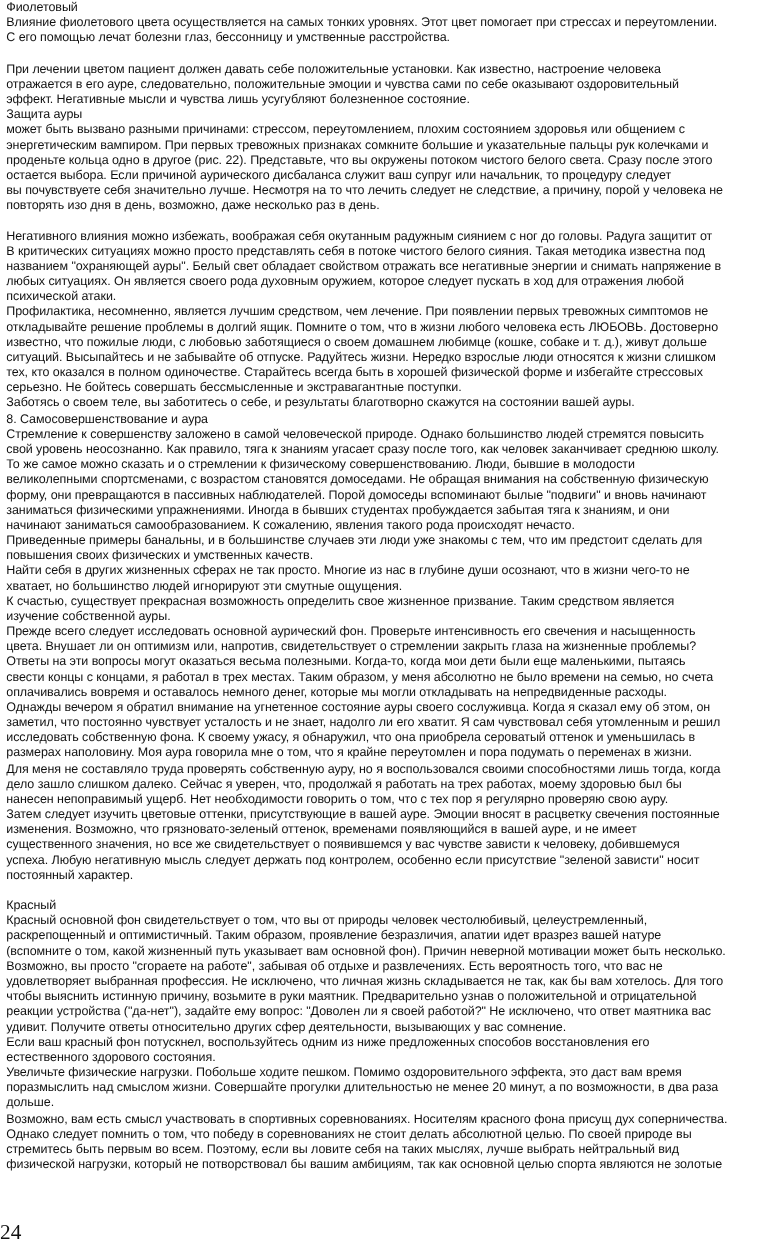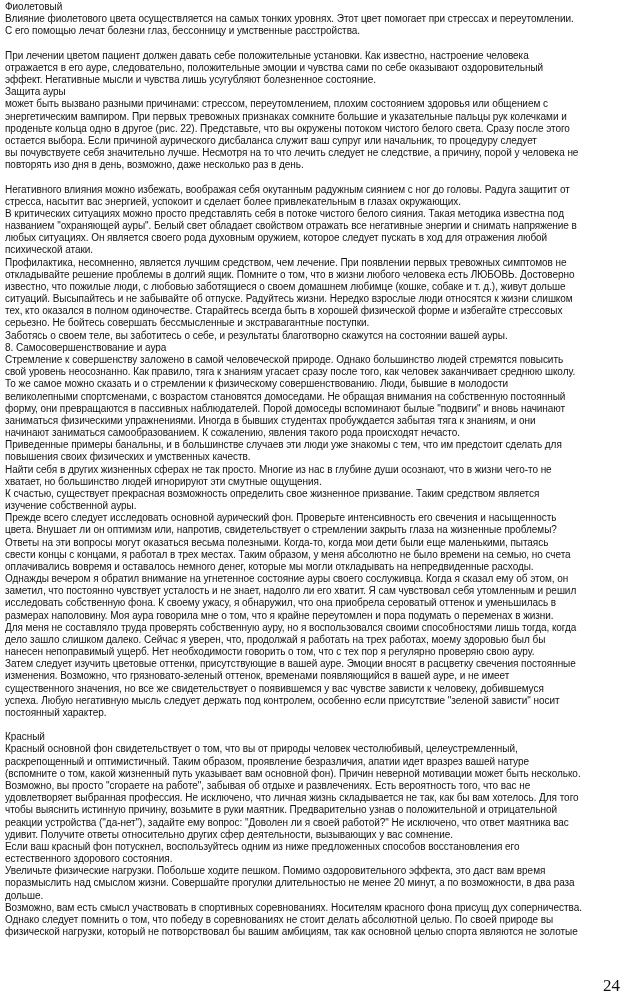--- a/index.html
+++ b/index.html
@@ -28,21 +28,21 @@
     font-size: 10px;
     white-space: nowrap;
     overflow: hidden;
     letter-spacing: -0.05px;
   }
   .page-number {
     position: absolute;
     top: 976px;
     left: 0;
     width: 100%;
-    text-align: right;
+    text-align: left;
     font-family: "Liberation Serif", serif;
     font-size: 17px;
     line-height: 19px;
     color: #111111;
   }
 </style>
 </head>
 <body>
 
 <div class="page">
@@ -56,37 +56,36 @@
       <div class="text-line">эффект. Негативные мысли и чувства лишь усугубляют болезненное состояние.</div>
       <div class="text-line">Защита ауры</div>
       <div class="text-line">может быть вызвано разными причинами: стрессом, переутомлением, плохим состоянием здоровья или общением с</div>
       <div class="text-line">энергетическим вампиром. При первых тревожных признаках сомкните большие и указательные пальцы рук колечками и</div>
       <div class="text-line">проденьте кольца одно в другое (рис. 22). Представьте, что вы окружены потоком чистого белого света. Сразу после этого</div>
       <div class="text-line">остается выбора. Если причиной аурического дисбаланса служит ваш супруг или начальник, то процедуру следует</div>
       <div class="text-line">вы почувствуете себя значительно лучше. Несмотря на то что лечить следует не следствие, а причину, порой у человека не</div>
       <div class="text-line">повторять изо дня в день, возможно, даже несколько раз в день.</div>
       <div class="text-line">&nbsp;</div>
       <div class="text-line">Негативного влияния можно избежать, воображая себя окутанным радужным сиянием с ног до головы. Радуга защитит от</div>
-      <div class="text-line">стресса, насытит вас энергией, успокоит и сделает более привлекательным в глазах окружающих.</div>
       <div class="text-line">В критических ситуациях можно просто представлять себя в потоке чистого белого сияния. Такая методика известна под</div>
       <div class="text-line">названием "охраняющей ауры". Белый свет обладает свойством отражать все негативные энергии и снимать напряжение в</div>
       <div class="text-line">любых ситуациях. Он является своего рода духовным оружием, которое следует пускать в ход для отражения любой</div>
       <div class="text-line">психической атаки.</div>
       <div class="text-line">Профилактика, несомненно, является лучшим средством, чем лечение. При появлении первых тревожных симптомов не</div>
       <div class="text-line">откладывайте решение проблемы в долгий ящик. Помните о том, что в жизни любого человека есть ЛЮБОВЬ. Достоверно</div>
       <div class="text-line">известно, что пожилые люди, с любовью заботящиеся о своем домашнем любимце (кошке, собаке и т. д.), живут дольше</div>
       <div class="text-line">ситуаций. Высыпайтесь и не забывайте об отпуске. Радуйтесь жизни. Нередко взрослые люди относятся к жизни слишком</div>
       <div class="text-line">тех, кто оказался в полном одиночестве. Старайтесь всегда быть в хорошей физической форме и избегайте стрессовых</div>
       <div class="text-line">серьезно. Не бойтесь совершать бессмысленные и экстравагантные поступки.</div>
       <div class="text-line">Заботясь о своем теле, вы заботитесь о себе, и результаты благотворно скажутся на состоянии вашей ауры.</div>
       <div class="text-line">8. Самосовершенствование и аура</div>
       <div class="text-line">Стремление к совершенству заложено в самой человеческой природе. Однако большинство людей стремятся повысить</div>
       <div class="text-line">свой уровень неосознанно. Как правило, тяга к знаниям угасает сразу после того, как человек заканчивает среднюю школу.</div>
       <div class="text-line">То же самое можно сказать и о стремлении к физическому совершенствованию. Люди, бывшие в молодости</div>
-      <div class="text-line">великолепными спортсменами, с возрастом становятся домоседами. Не обращая внимания на собственную постоянный</div>
+      <div class="text-line">великолепными спортсменами, с возрастом становятся домоседами. Не обращая внимания на собственную физическую</div>
       <div class="text-line">форму, они превращаются в пассивных наблюдателей. Порой домоседы вспоминают былые "подвиги" и вновь начинают</div>
       <div class="text-line">заниматься физическими упражнениями. Иногда в бывших студентах пробуждается забытая тяга к знаниям, и они</div>
       <div class="text-line">начинают заниматься самообразованием. К сожалению, явления такого рода происходят нечасто.</div>
       <div class="text-line">Приведенные примеры банальны, и в большинстве случаев эти люди уже знакомы с тем, что им предстоит сделать для</div>
       <div class="text-line">повышения своих физических и умственных качеств.</div>
       <div class="text-line">Найти себя в других жизненных сферах не так просто. Многие из нас в глубине души осознают, что в жизни чего-то не</div>
       <div class="text-line">хватает, но большинство людей игнорируют эти смутные ощущения.</div>
       <div class="text-line">К счастью, существует прекрасная возможность определить свое жизненное призвание. Таким средством является</div>
       <div class="text-line">изучение собственной ауры.</div>
       <div class="text-line">Прежде всего следует исследовать основной аурический фон. Проверьте интенсивность его свечения и насыщенность</div>
@@ -116,16 +115,17 @@
       <div class="text-line">чтобы выяснить истинную причину, возьмите в руки маятник. Предварительно узнав о положительной и отрицательной</div>
       <div class="text-line">реакции устройства ("да-нет"), задайте ему вопрос: "Доволен ли я своей работой?" Не исключено, что ответ маятника вас</div>
       <div class="text-line">удивит. Получите ответы относительно других сфер деятельности, вызывающих у вас сомнение.</div>
       <div class="text-line">Если ваш красный фон потускнел, воспользуйтесь одним из ниже предложенных способов восстановления его</div>
       <div class="text-line">естественного здорового состояния.</div>
       <div class="text-line">Увеличьте физические нагрузки. Побольше ходите пешком. Помимо оздоровительного эффекта, это даст вам время</div>
       <div class="text-line">поразмыслить над смыслом жизни. Совершайте прогулки длительностью не менее 20 минут, а по возможности, в два раза</div>
       <div class="text-line">дольше.</div>
       <div class="text-line">Возможно, вам есть смысл участвовать в спортивных соревнованиях. Носителям красного фона присущ дух соперничества.</div>
       <div class="text-line">Однако следует помнить о том, что победу в соревнованиях не стоит делать абсолютной целью. По своей природе вы</div>
+      <div class="text-line">стремитесь быть первым во всем. Поэтому, если вы ловите себя на таких мыслях, лучше выбрать нейтральный вид</div>
       <div class="text-line">физической нагрузки, который не потворствовал бы вашим амбициям, так как основной целью спорта являются не золотые</div>
     </div>
   <div class="page-number">24</div>
 </div>
 
 </body></html>

